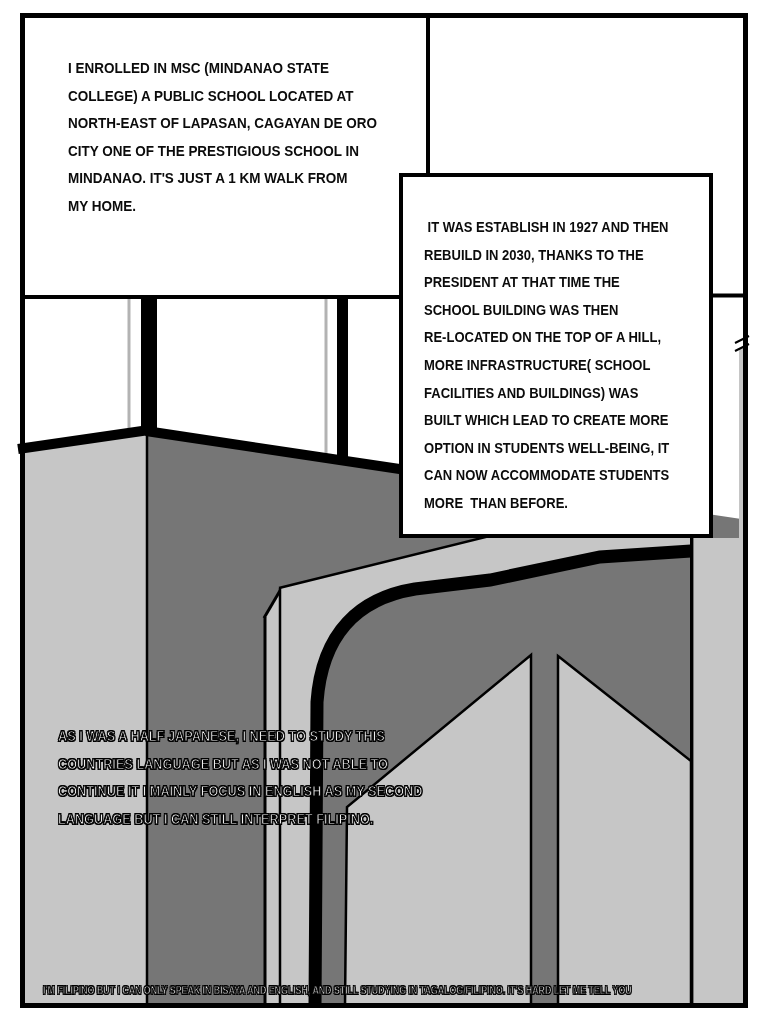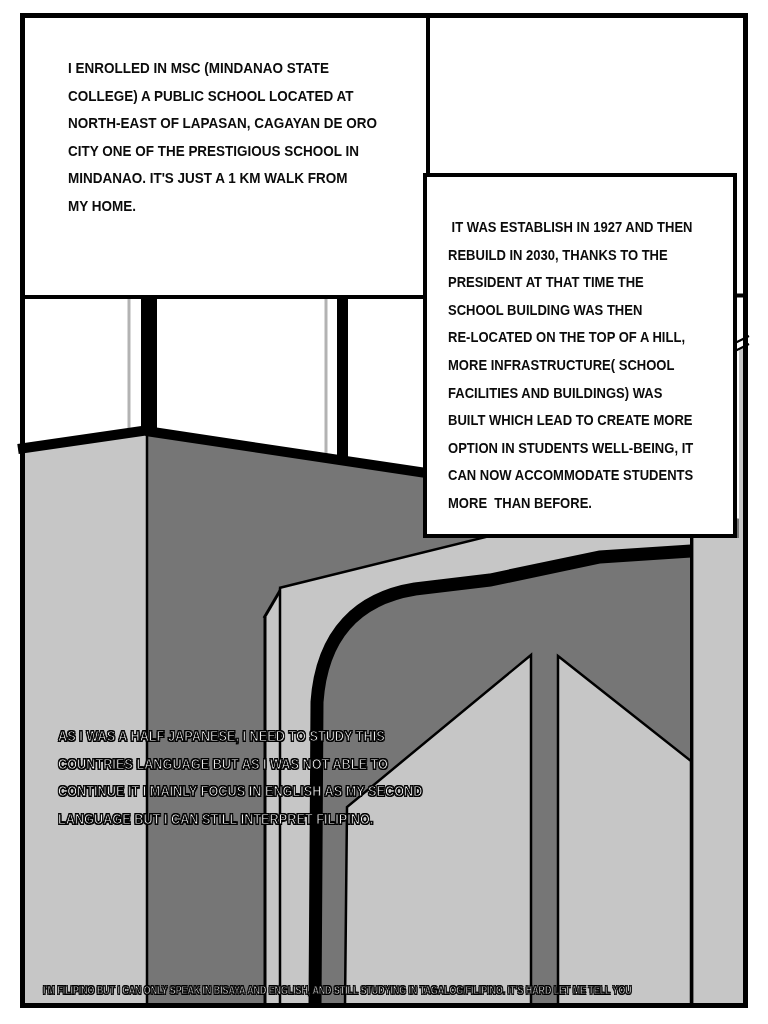--- a/index.html
+++ b/index.html
@@ -11,21 +11,21 @@
     background:var(--paper);
     font-family:"Liberation Sans","DejaVu Sans",sans-serif;
   }
   .scene{position:absolute; left:0; top:0; z-index:0;}
   .f-light{fill:var(--light-gray);}
   .f-dark{fill:var(--dark-gray);}
 
   .panel{position:absolute; background:var(--paper); box-sizing:border-box; z-index:20;}
   .panel-top-left{left:20px; top:13px; width:410px; height:286px;
     border-right:4px solid var(--ink); border-bottom:4px solid var(--ink);}
-  .panel-right{left:423px; top:173px; width:314px; height:365px; border:4px solid var(--ink);}
+  .panel-right{left:399px; top:173px; width:314px; height:365px; border:4px solid var(--ink);}
 
   .p-lines{position:absolute; transform-origin:0 0; color:#0b0b0b; font-weight:700;}
   .p-lines .line{white-space:pre;}
   .p1{left:48px; top:41px; font-size:15.5px; line-height:27.6px; transform:scaleX(0.87);}
   .p2{left:21px; top:36px; font-size:15.5px; line-height:27.6px; transform:scaleX(0.84);}
 
   .narration{
     position:absolute; left:58px; top:722px; z-index:30;
     font-size:15.5px; line-height:27.5px; font-weight:700; color:#fff;
     transform:scaleX(0.82); transform-origin:0 0;

